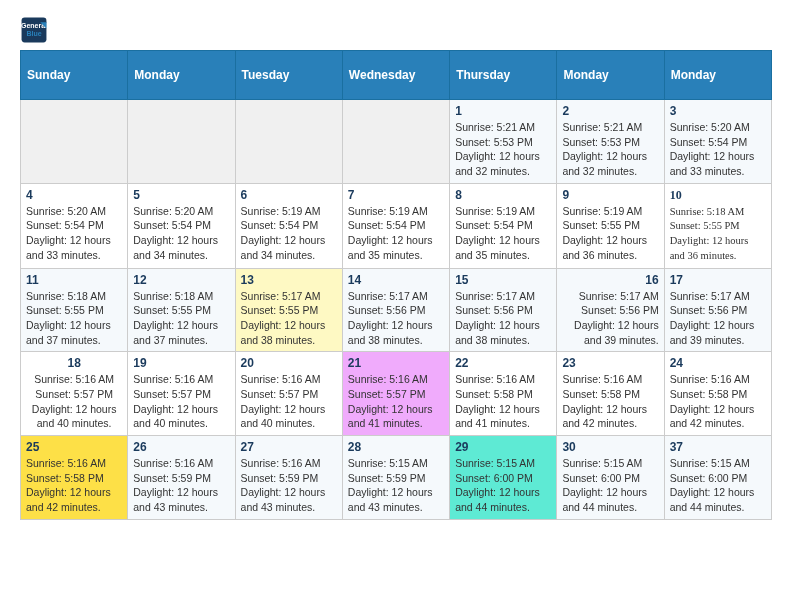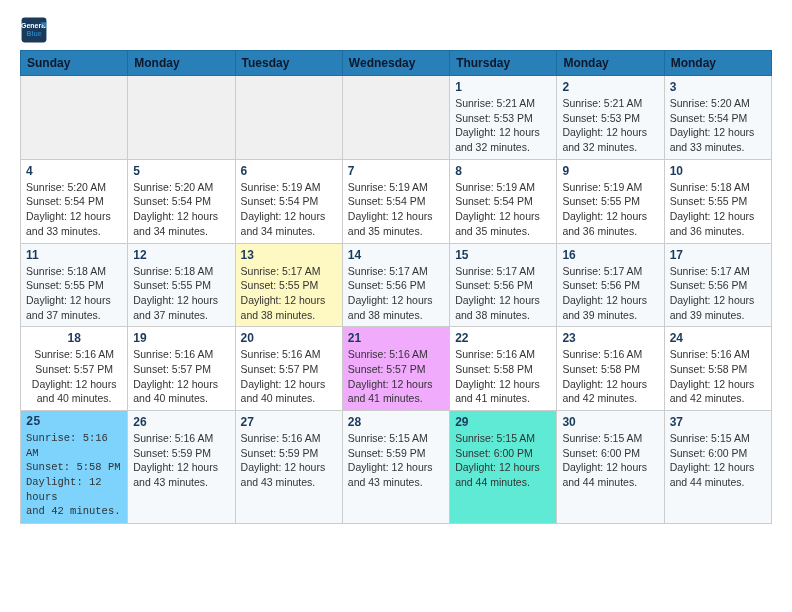--- a/index.html
+++ b/index.html
@@ -38,23 +38,23 @@
       color: #333;
     }
     .calendar-table {
       width: 100%;
       border-collapse: collapse;
       margin-top: 6px;
       font-size: 11px;
     }
     .calendar-table th {
       background: #2980b9;
-      color: #0f172a;
+      color: #ffffff;
       text-align: left;
-      padding: 5px 6px;
+      padding: 17px 6px;
       font-size: 12px;
       font-weight: bold;
       border: 1px solid #1a6fa0;
     }
     .calendar-table td {
       border: 1px solid #ccc;
       vertical-align: top;
       padding: 4px 5px;
       width: 107px;
       min-height: 80px;
@@ -180,21 +180,21 @@
 Daylight: 12 hours
 and 35 minutes.</div>
         </td>
         <td style="background: rgb(255, 255, 255);">
           <span class="day-number">9</span>
           <div class="day-info" style="white-space: pre-line;">Sunrise: 5:19 AM
 Sunset: 5:55 PM
 Daylight: 12 hours
 and 36 minutes.</div>
         </td>
-        <td style="background: rgb(255, 255, 255);">
+        <td style="background: rgb(255, 255, 255); font-family: Liberation Serif, serif;">
           <span class="day-number">10</span>
           <div class="day-info" style="white-space: pre-line;">Sunrise: 5:18 AM
 Sunset: 5:55 PM
 Daylight: 12 hours
 and 36 minutes.</div>
         </td>
       </tr>
       <tr>
         <td style="background: rgb(245, 249, 252); margin-top: 22px;">
           <span class="day-number">11</span>
@@ -224,21 +224,21 @@
 Daylight: 12 hours
 and 38 minutes.</div>
         </td>
         <td style="background: rgb(245, 249, 252);">
           <span class="day-number">15</span>
           <div class="day-info" style="white-space: pre-line;">Sunrise: 5:17 AM
 Sunset: 5:56 PM
 Daylight: 12 hours
 and 38 minutes.</div>
         </td>
-        <td style="background: rgb(245, 249, 252);">
+        <td style="background: rgb(245, 249, 252); text-align: right;">
           <span class="day-number">16</span>
           <div class="day-info" style="white-space: pre-line;">Sunrise: 5:17 AM
 Sunset: 5:56 PM
 Daylight: 12 hours
 and 39 minutes.</div>
         </td>
         <td style="background: rgb(245, 249, 252);">
           <span class="day-number">17</span>
           <div class="day-info" style="white-space: pre-line;">Sunrise: 5:17 AM
 Sunset: 5:56 PM
@@ -291,21 +291,21 @@
         </td>
         <td style="background: rgb(255, 255, 255);">
           <span class="day-number">24</span>
           <div class="day-info" style="white-space: pre-line;">Sunrise: 5:16 AM
 Sunset: 5:58 PM
 Daylight: 12 hours
 and 42 minutes.</div>
         </td>
       </tr>
       <tr>
-        <td style="background: #7dd3fc; font-family: Liberation Mono, monospace;">
+        <td style="background: #fde047;">
           <span class="day-number">25</span>
           <div class="day-info" style="white-space: pre-line;">Sunrise: 5:16 AM
 Sunset: 5:58 PM
 Daylight: 12 hours
 and 42 minutes.</div>
         </td>
         <td style="background: rgb(245, 249, 252);">
           <span class="day-number">26</span>
           <div class="day-info" style="white-space: pre-line;">Sunrise: 5:16 AM
 Sunset: 5:59 PM

